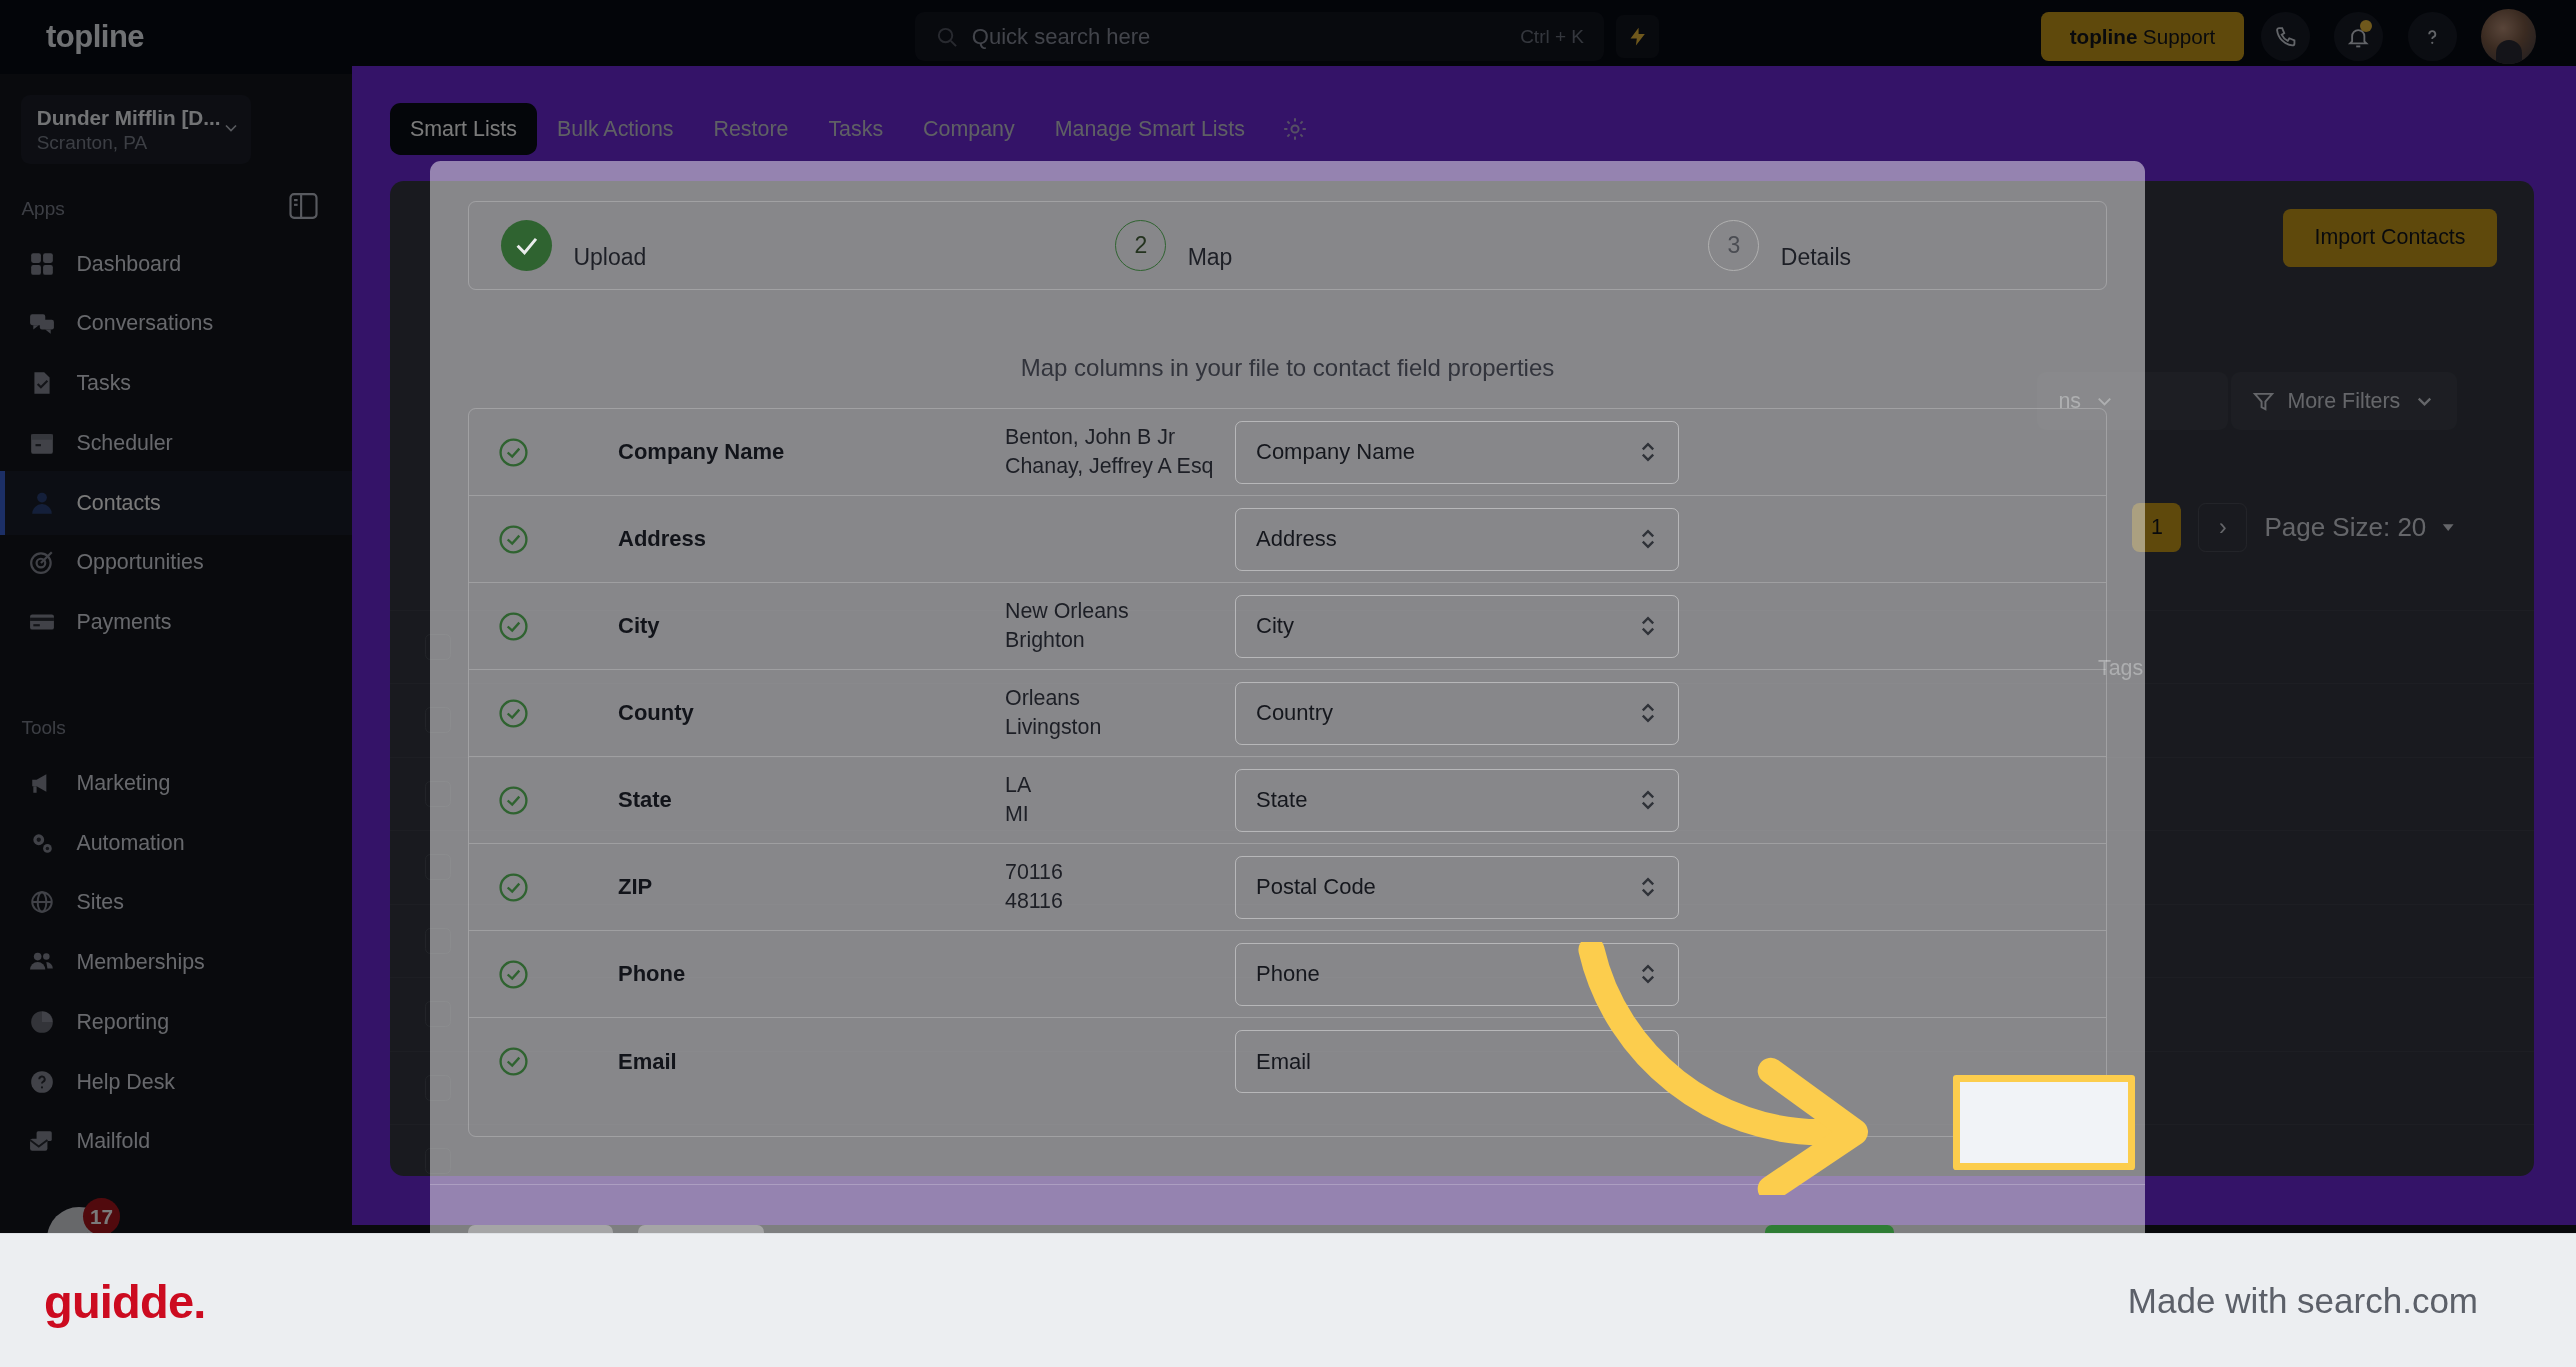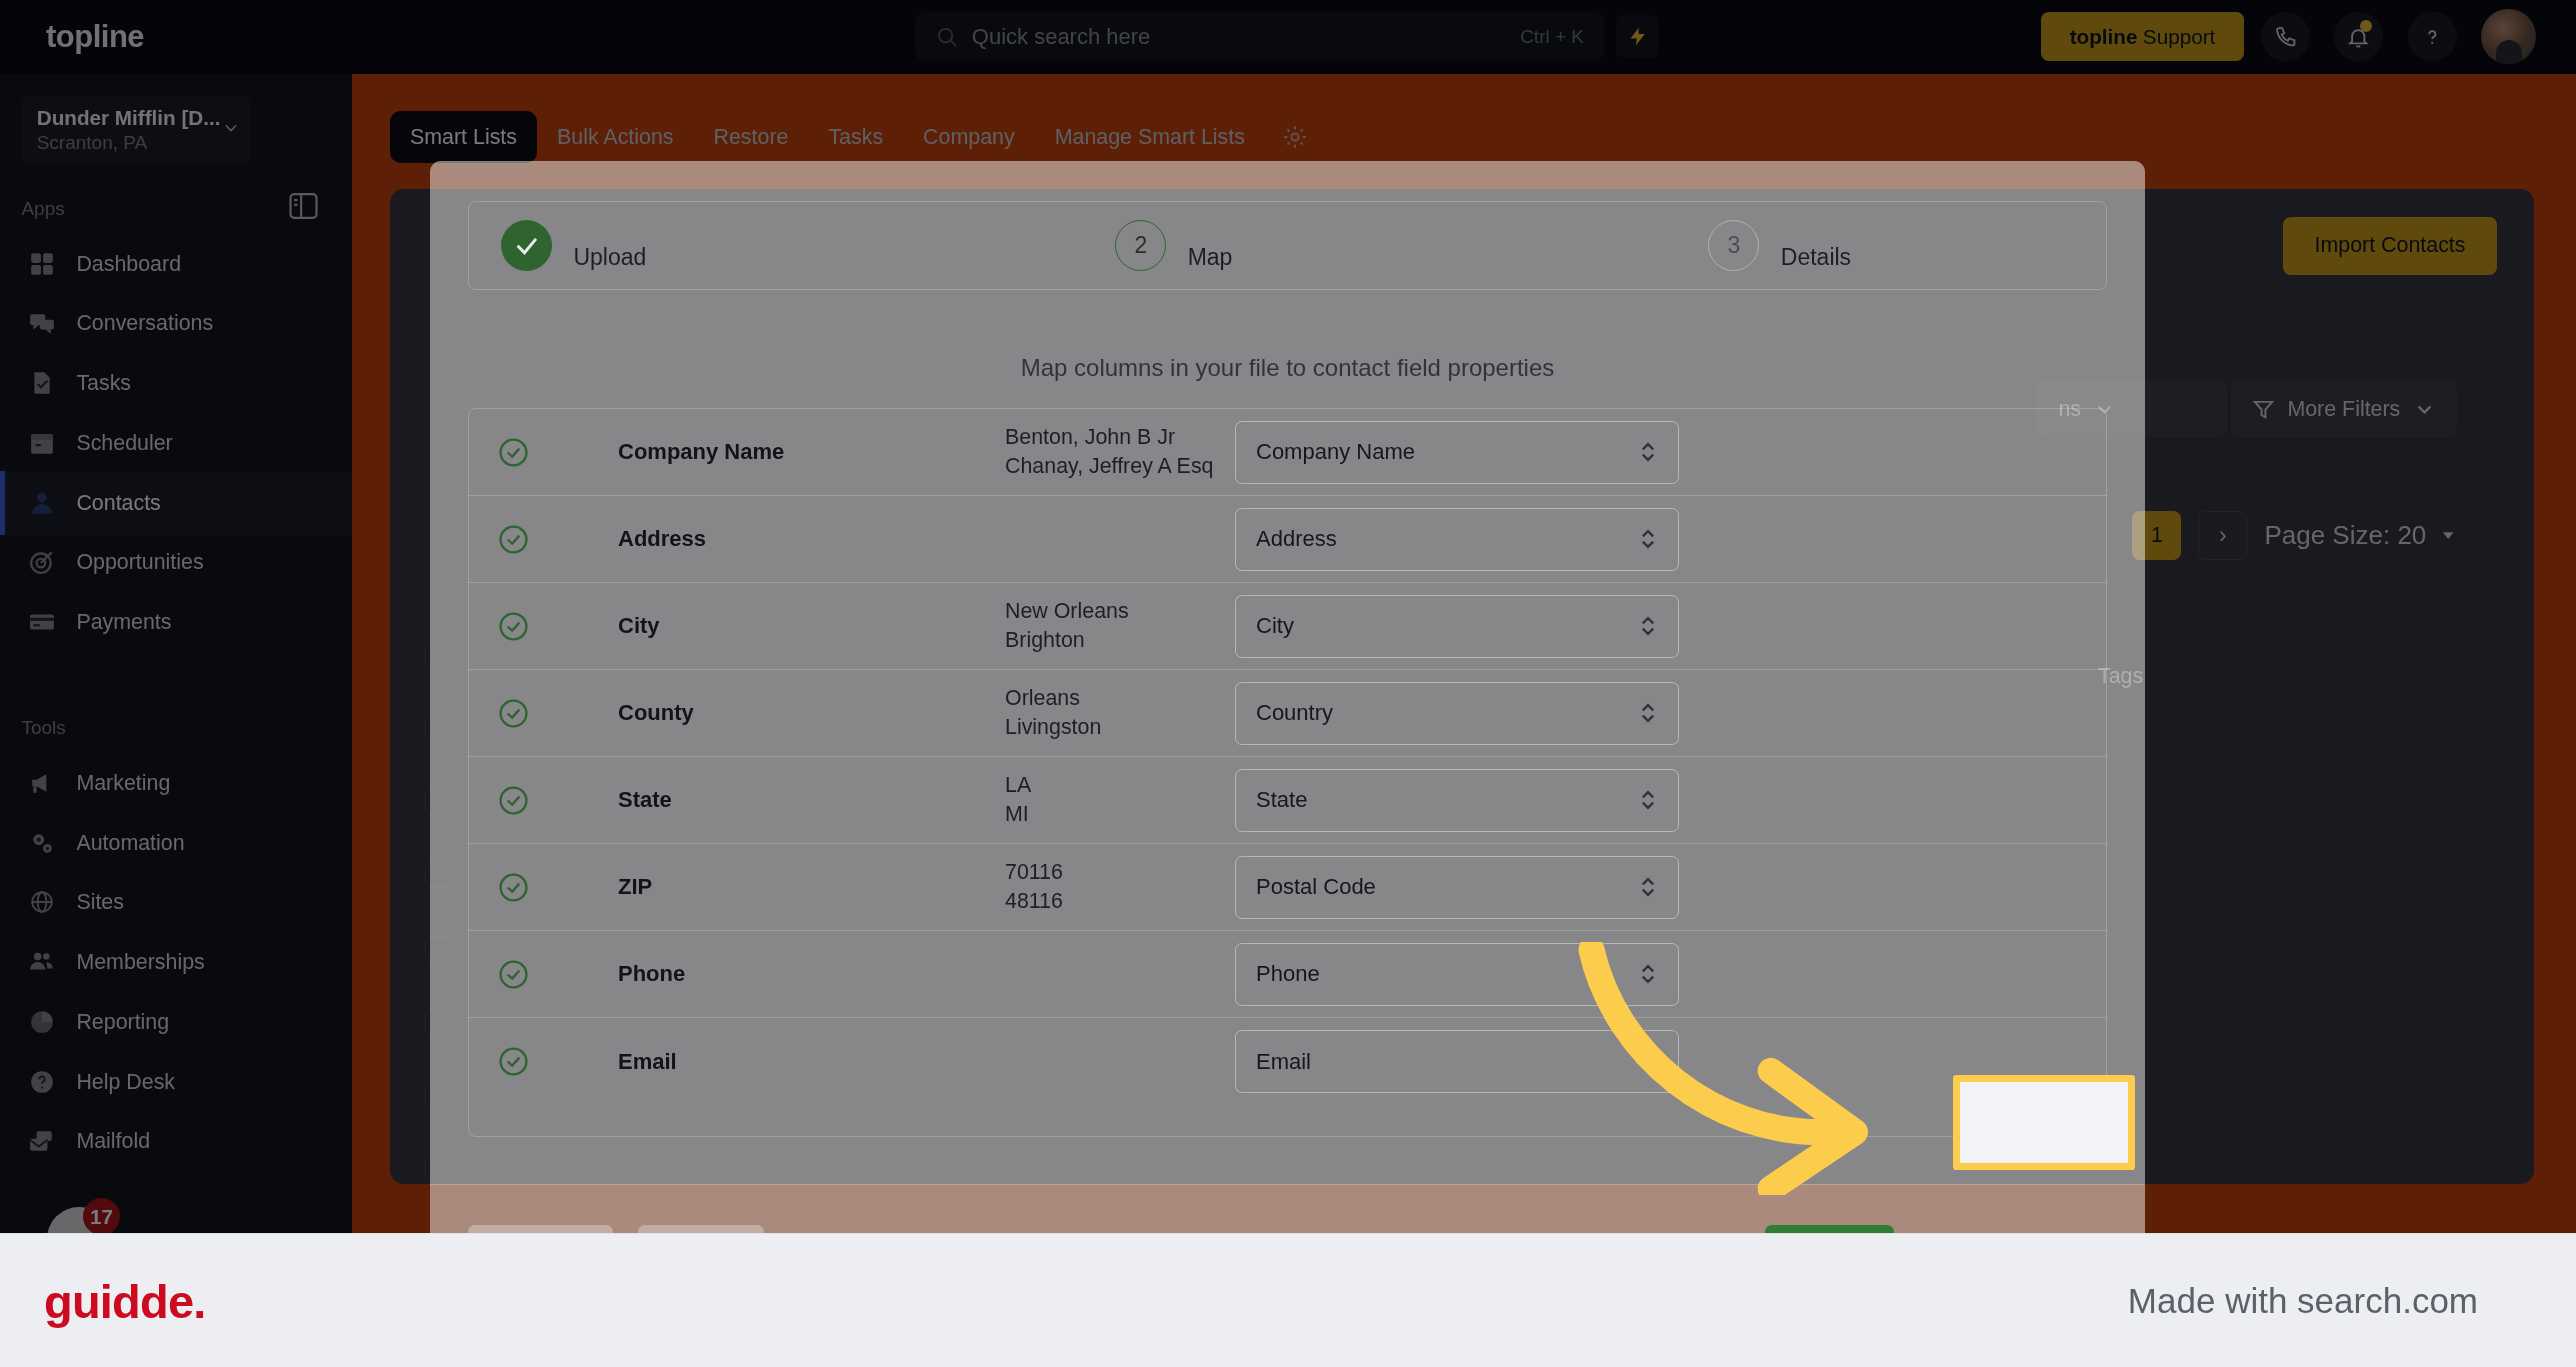--- a/index.html
+++ b/index.html
@@ -116,22 +116,22 @@
   }
   .qa-count {
     position: absolute; left: 83px; top: 1124px;
     min-width: 37px; height: 37px; padding: 0 6.1px; border-radius: 18.4px;
     background: #a9161d; color: #fff; font-size: 20.7px; font-weight: 700;
     display: flex; align-items: center; justify-content: center;
   }
 
   
   .content {
-    position: absolute; left: 352px; top: 74px;
-    width: 2224px; height: 1159px; background: #c2410c;
+    position: absolute; left: 352px; top: 66px;
+    width: 2224px; height: 1159px; background: #6d28d9;
   }
   .tabbar {
     position: absolute; left: 38px; top: 37px; height: 52px;
     display: flex; align-items: center; gap: 0;
   }
   .tab {
     padding: 0 20px; height: 52px; display: flex; align-items: center;
     font-size: 21.4px; color: #c6c9d1;
   }
   .tab.active { background: #090d16; border-radius: 10.7px; color: #fff; }

